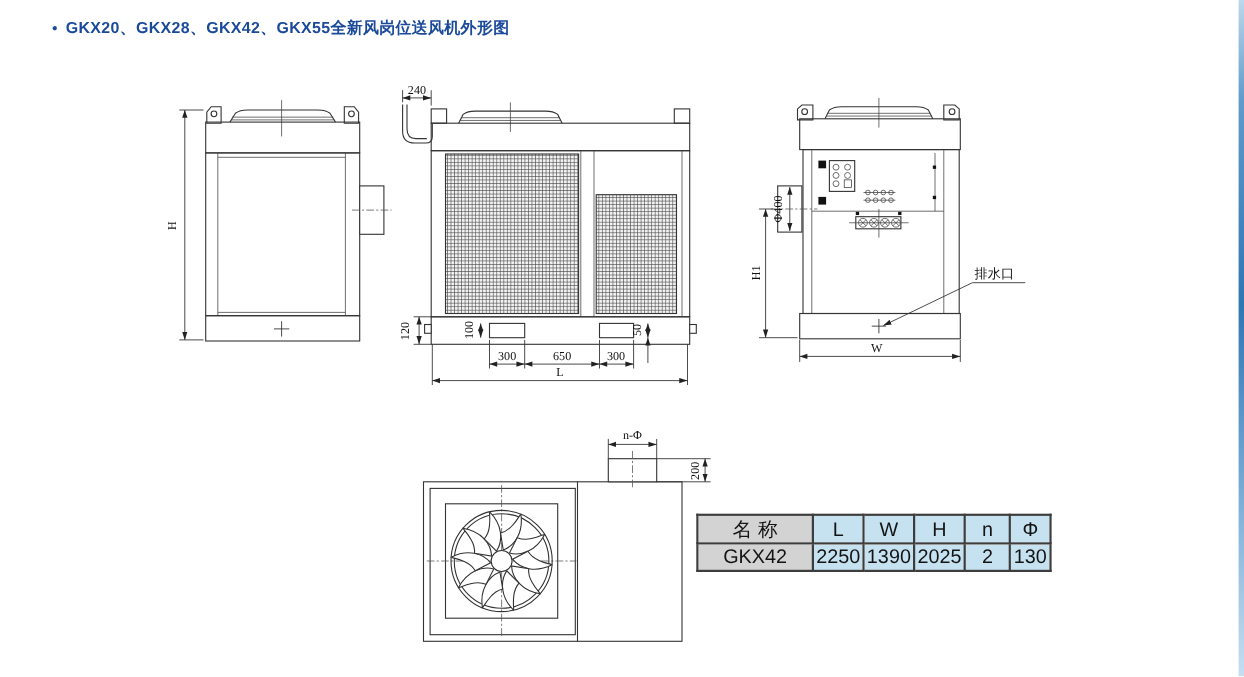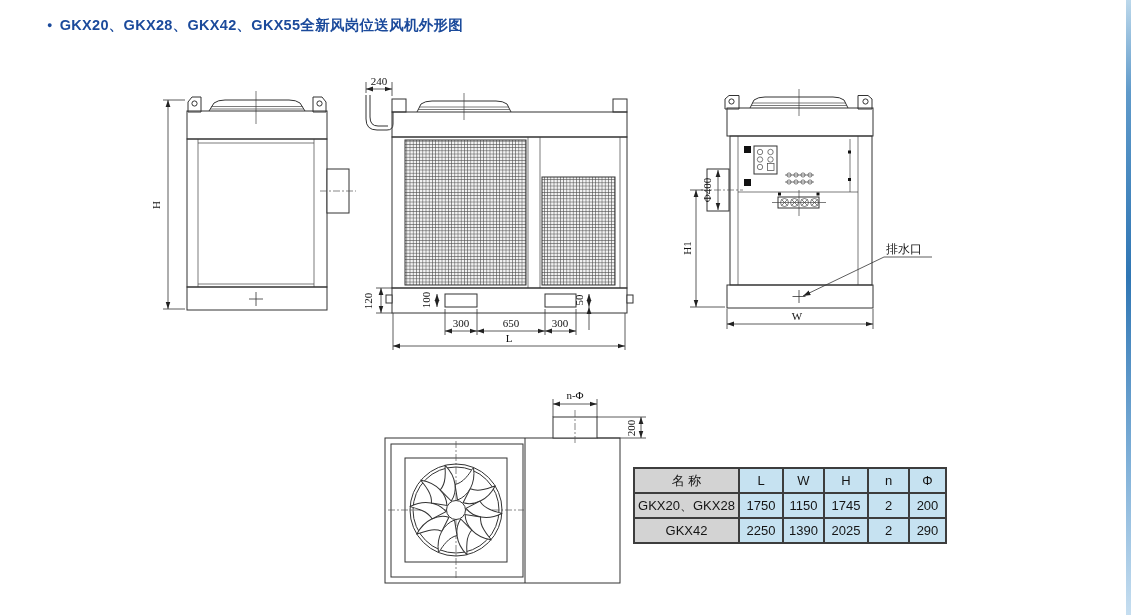--- a/index.html
+++ b/index.html
@@ -19,21 +19,21 @@
   svg { position:absolute; left:0; top:0; }
   svg text { font-family:"Liberation Serif", serif; fill:#111; }
   .dim  { font-size:11px; }
   .ln   { stroke:#333; stroke-width:1; fill:none; }
   .lnf  { stroke:#333; stroke-width:1; fill:#fff; }
   .thin { stroke:#444; stroke-width:0.7; fill:none; }
   .dl   { stroke:#333; stroke-width:0.8; fill:none; }
   .cl   { stroke:#555; stroke-width:0.7; fill:none; stroke-dasharray:7 2 2 2; }
   table.spec {
     position:absolute; left:633px; top:467px; border-collapse:collapse;
-    font-size:13px; color:#141414; text-align:center; table-layout:fixed;
+    font-size:18px; color:#141414; text-align:center; table-layout:fixed;
   }
   .spec th, .spec td { border:2px solid #3d3d3d; padding:0 2px; height:23px; font-weight:normal; overflow:hidden; white-space:nowrap; }
   .cell-g { background:#d3d3d3; }
   .cell-b { background:#c6e2f1; }
 </style>
 </head>
 <body>
 
 <div id="page">
 
@@ -282,32 +282,24 @@
         <th class="cell-g">名 称</th>
         <th class="cell-b">L</th>
         <th class="cell-b">W</th>
         <th class="cell-b">H</th>
         <th class="cell-b">n</th>
         <th class="cell-b">Φ</th>
       </tr>
     </thead>
     <tbody>
       <tr>
-        <td class="cell-g">GKX20、GKX28</td>
-        <td class="cell-b">1750</td>
-        <td class="cell-b">1150</td>
-        <td class="cell-b">1745</td>
-        <td class="cell-b">2</td>
-        <td class="cell-b">200</td>
-      </tr>
-      <tr>
         <td class="cell-g">GKX42</td>
         <td class="cell-b">2250</td>
         <td class="cell-b">1390</td>
         <td class="cell-b">2025</td>
         <td class="cell-b">2</td>
-        <td class="cell-b">290</td>
+        <td class="cell-b">130</td>
       </tr>
     </tbody>
   </table>
 
   <div class="edge-bar"></div>
 </div>
 
 </body></html>

